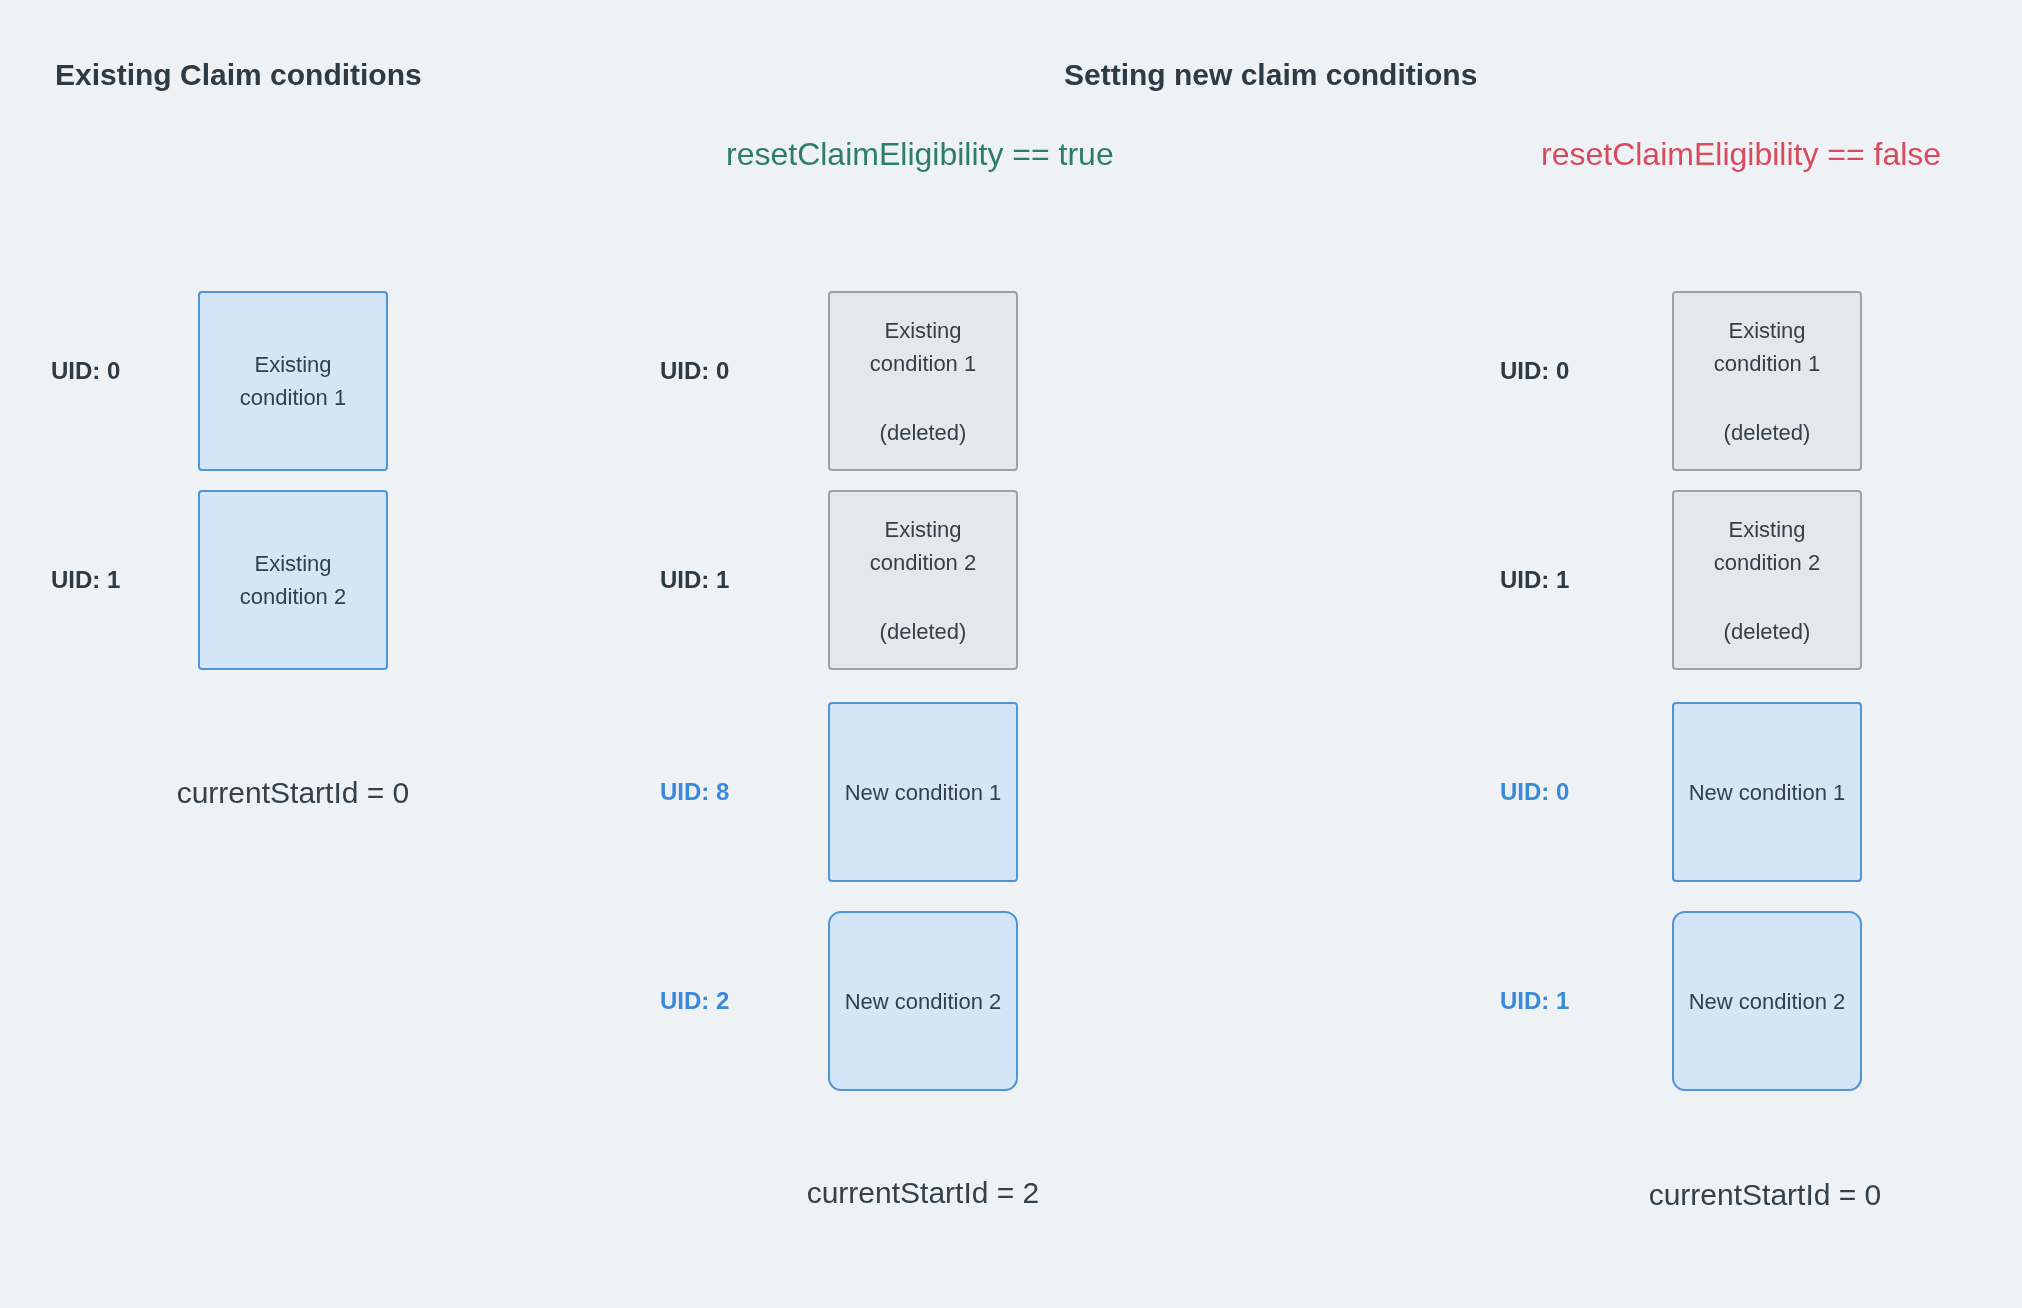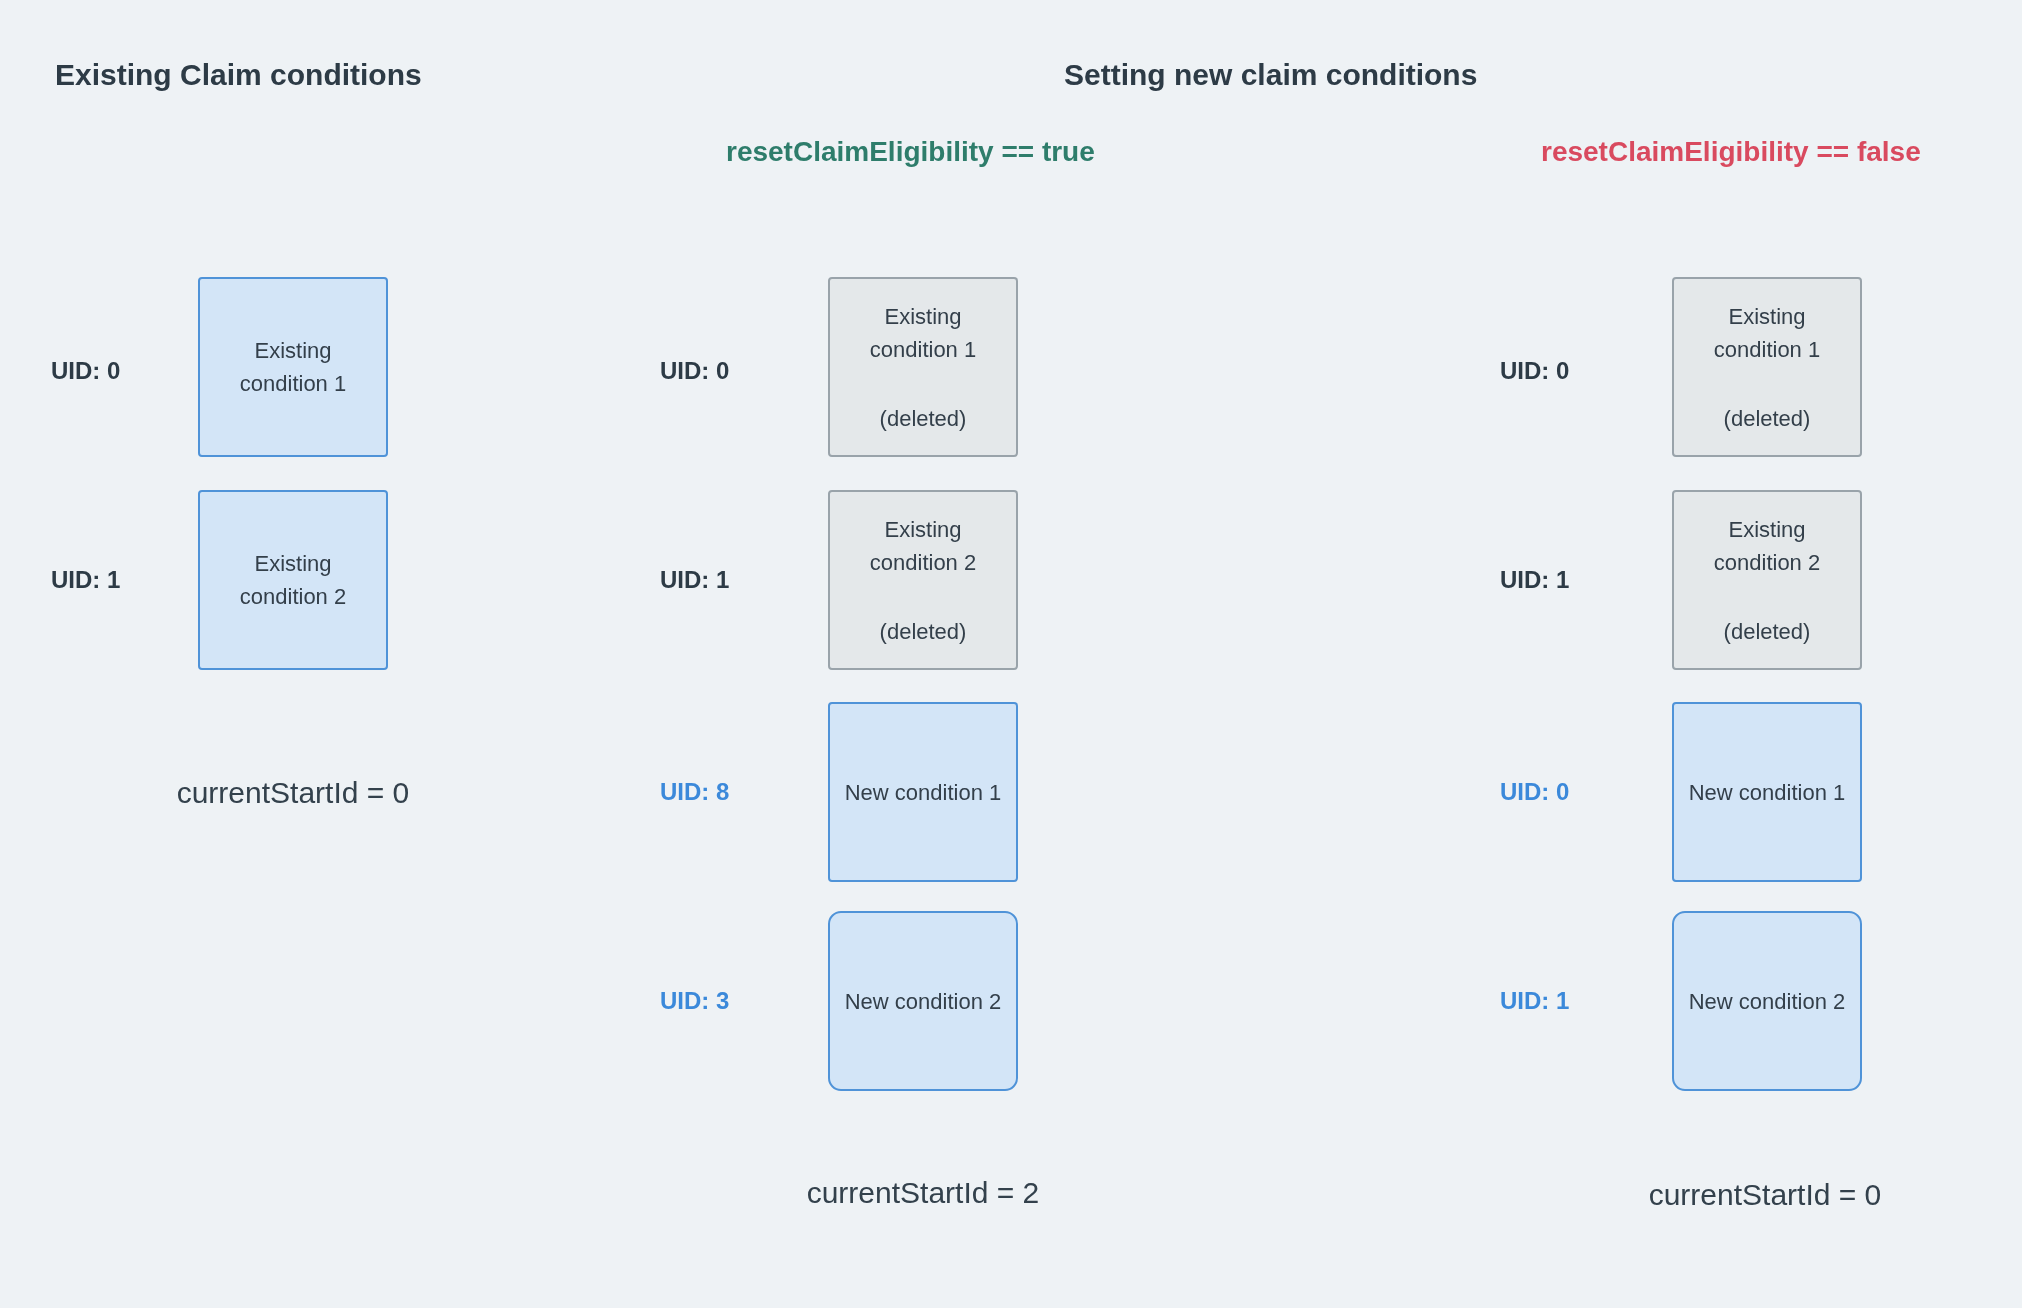--- a/index.html
+++ b/index.html
@@ -18,22 +18,22 @@
   }
   .heading {
     position: absolute;
     font-size: 30px;
     font-weight: 700;
     color: #2d3b46;
     white-space: nowrap;
   }
   .branch-label {
     position: absolute;
-    font-size: 28px;
-    font-weight: 700;
+    font-size: 32px;
+    font-weight: 400;
     white-space: nowrap;
   }
   .branch-label.green { color: #2e7d6b; }
   .branch-label.red   { color: #d94a5f; }
   .uid {
     position: absolute;
     width: 112px;
     font-size: 24px;
     font-weight: 700;
     text-align: left;
@@ -76,21 +76,21 @@
   }
 
   
   .c1-uid  { left: 51px; }
   .c1-box  { left: 198px; }
   .c2-uid  { left: 660px; }
   .c2-box  { left: 828px; }
   .c3-uid  { left: 1500px; }
   .c3-box  { left: 1672px; }
 
-  .row1      { top: 277px; }
+  .row1      { top: 291px; }
   .row1-uid  { top: 357px; }
   .row2      { top: 490px; }
   .row2-uid  { top: 566px; }
   .row3      { top: 702px; }
   .row3-uid  { top: 778px; }
   .row4      { top: 911px; border-radius: 13px; }
   .row4-uid  { top: 987px; }
 </style>
 </head>
 <body>
@@ -125,21 +125,21 @@
   <div class="box gray c2-box row2">
     <span class="label">Existing condition 2</span>
     <span class="note">(deleted)</span>
   </div>
 
   <div class="uid blue c2-uid row3-uid">UID: 8</div>
   <div class="box blue c2-box row3">
     <span class="label">New condition 1</span>
   </div>
 
-  <div class="uid blue c2-uid row4-uid">UID: 3</div>
+  <div class="uid blue c2-uid row4-uid">UID: 2</div>
   <div class="box blue c2-box row4">
     <span class="label">New condition 2</span>
   </div>
 
   <div class="caption" style="left:758px; top:1176px;">currentStartId = 2</div>
 
   <div class="uid c3-uid row1-uid">UID: 0</div>
   <div class="box gray c3-box row1">
     <span class="label">Existing condition 1</span>
     <span class="note">(deleted)</span>

